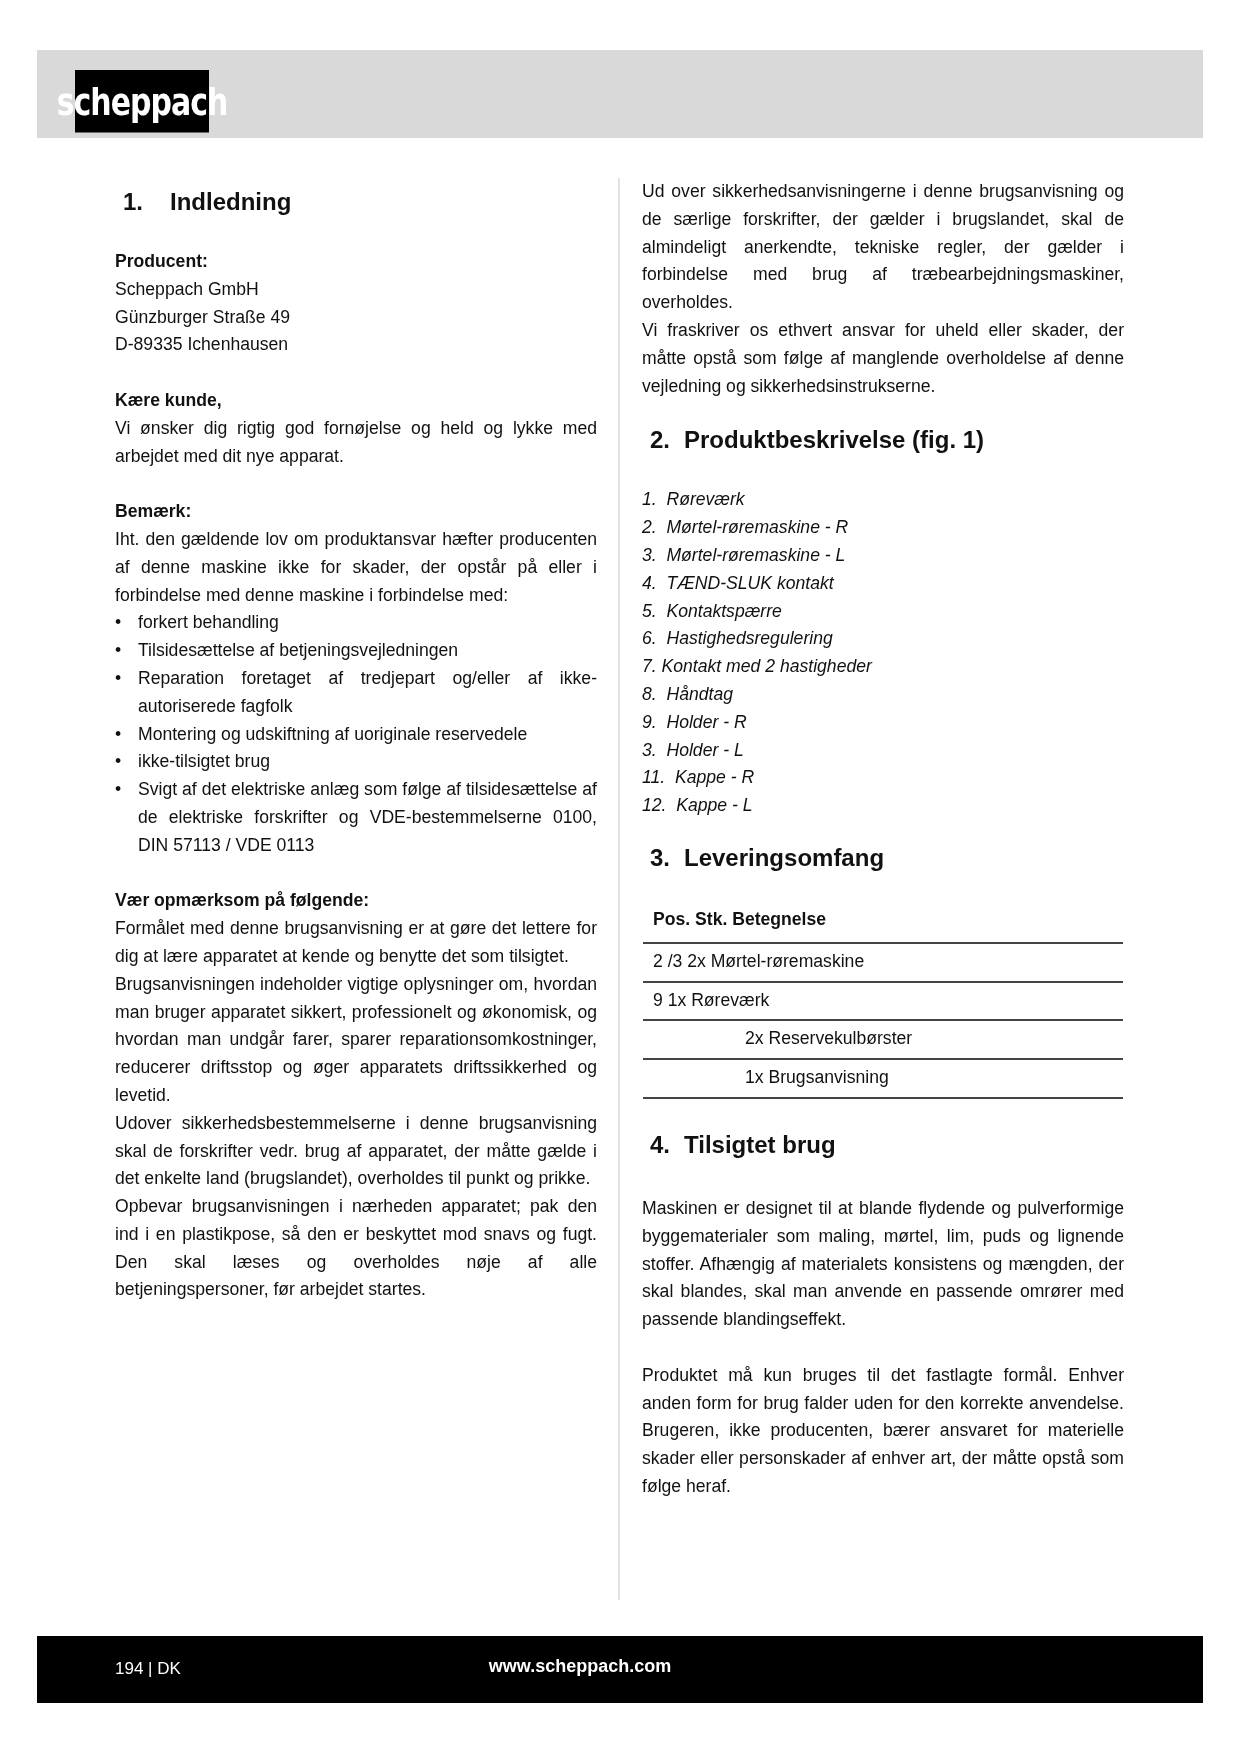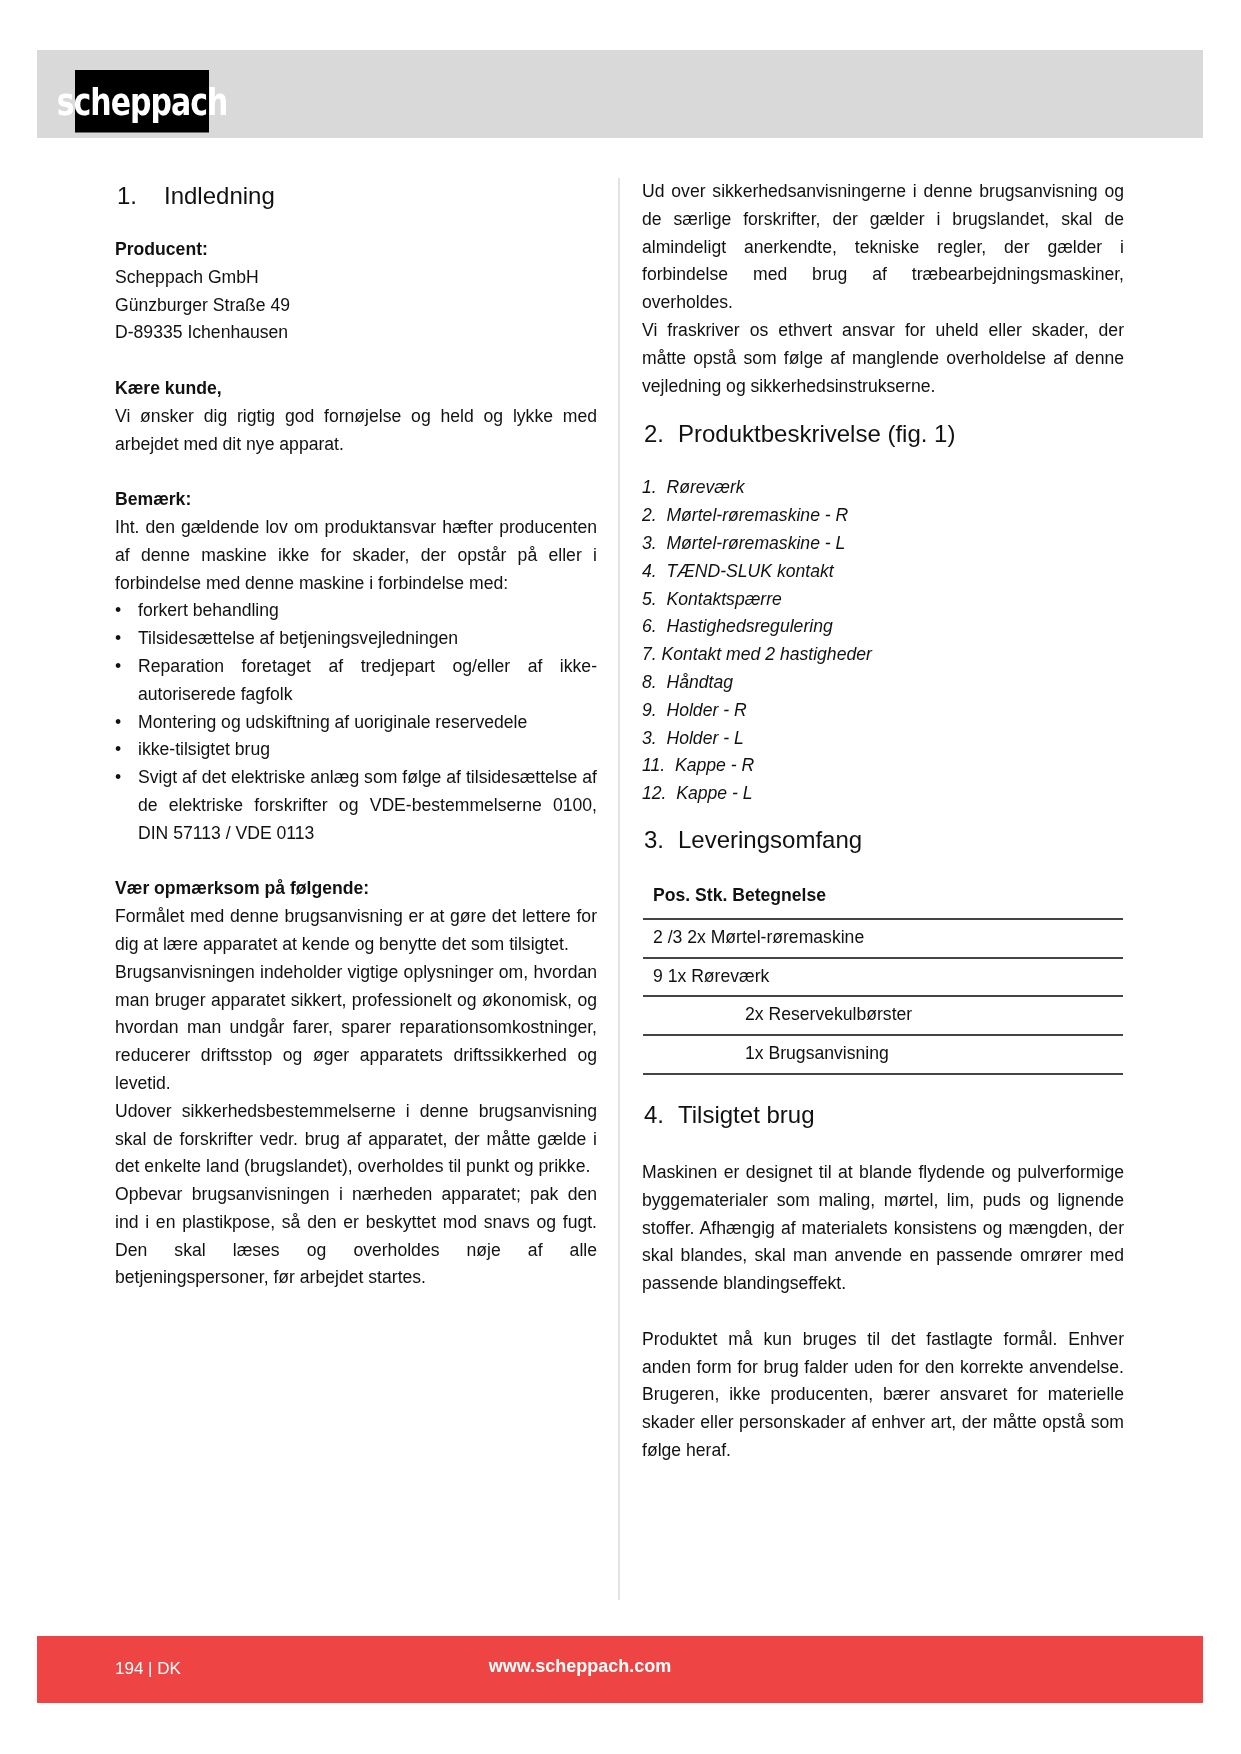--- a/index.html
+++ b/index.html
@@ -6,36 +6,36 @@
   body { width:1241px; height:1754px; position:relative; overflow:hidden;
          font-family:"Liberation Sans", sans-serif; color:#111; }
   .header-band { position:absolute; left:37px; top:50px; width:1166px; height:88px; background:#d9d9d9; }
   .logo { position:absolute; left:75px; top:70px; width:134px; height:50px; background:#000; color:#fff;
           font-family:"DejaVu Sans", sans-serif; font-weight:bold; font-size:30px; letter-spacing:-1px;
           display:flex; align-items:center; justify-content:center; transform:scaleY(1.25); transform-origin:top; }
   .col { position:absolute; font-size:17.6px; line-height:27.8px; }
   .col-left { left:115px; top:178px; width:482px; }
   .col-right { left:642px; top:178px; width:482px; }
   .divider { position:absolute; left:618px; top:178px; width:2px; height:1422px; background:#e3e3e3; }
-  h1.sec { font-size:24px; font-weight:normal; margin:2px; line-height:32px; }
+  h1.sec { font-size:24px; font-weight:bold; margin:8px; line-height:32px; }
   h1.sec .num { display:inline-block; }
   .lead-title { font-weight:bold; }
   p { margin:0; }
   .just { text-align:justify; }
   .gap { height:27.8px; }
   ul.bul { list-style:none; margin:0; padding:0; }
   ul.bul li { position:relative; padding-left:23px; text-align:justify; }
   ul.bul li::before { content:"•"; position:absolute; left:0; top:0; }
   ol.parts { list-style:none; margin:0; padding:0;font-style:italic; }
   ol.parts li { white-space:pre; }
   table.scope { border-collapse:collapse; width:480px; margin-left:1px; font-size:17.6px; }
   table.scope th { text-align:left; font-weight:bold; padding:6px 10px 8px 10px; border-bottom:2px solid #444; }
   table.scope td { padding:4px 10px 5px 10px; border-bottom:2px solid #444; height:26px; }
   table.scope td.indent { padding-left:102px; }
-  .footer { position:absolute; left:37px; top:1636px; width:1166px; height:67px; background:#ef4444; color:#fff; }
+  .footer { position:absolute; left:37px; top:1636px; width:1166px; height:67px; background:#000000; color:#fff; }
   .footer .page { position:absolute; left:78px; top:23px; font-size:17px; }
   .footer .url { position:absolute; left:0; width:1166px; top:20px; text-align:center; font-size:18px; font-weight:bold;
                  padding-right:80px; box-sizing:border-box; }
 </style>
 </head>
 <body>
 
 <div class="header-band"></div>
 <div class="logo">scheppach</div>
 

